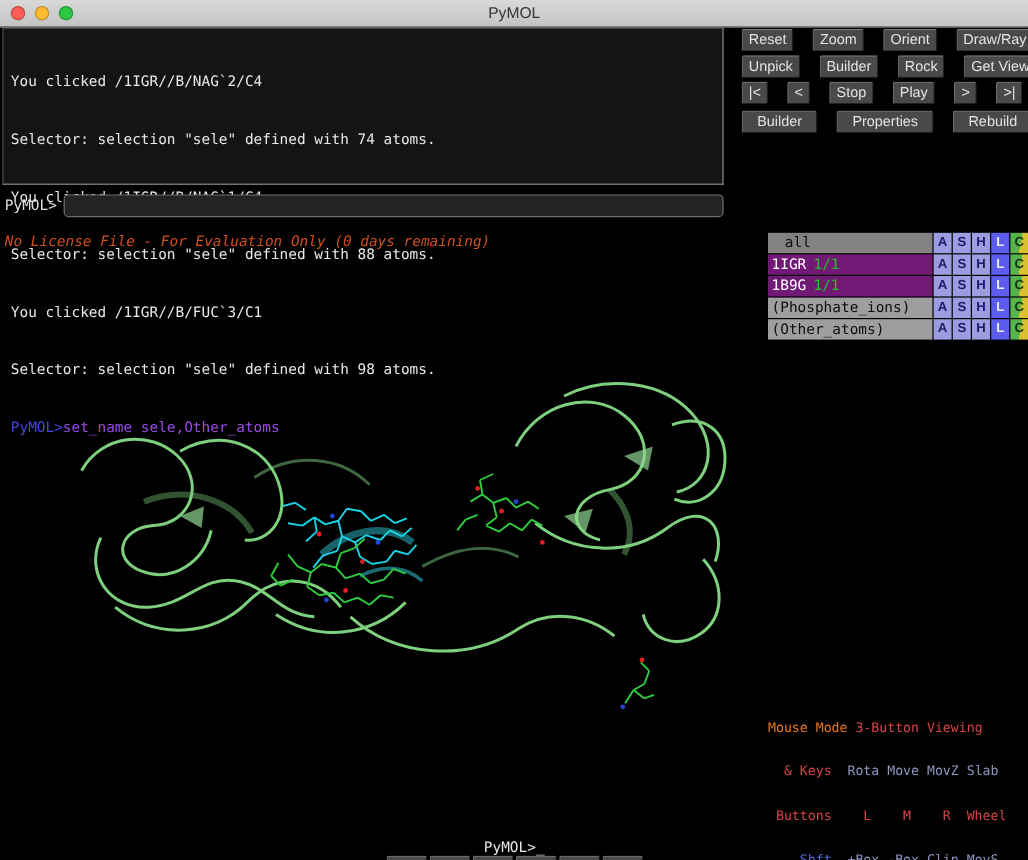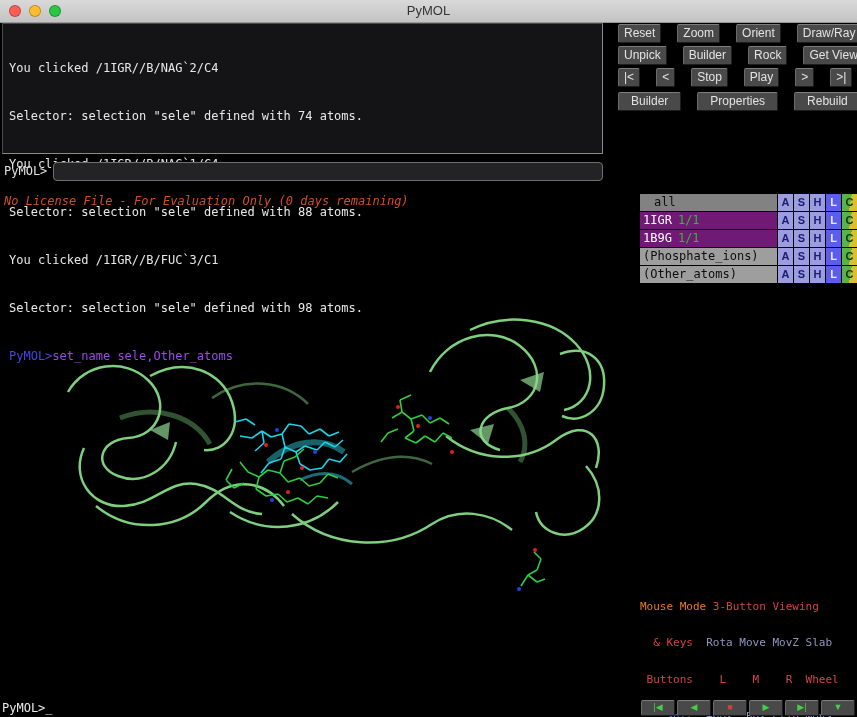--- a/index.html
+++ b/index.html
@@ -51,21 +51,21 @@
   .obtn.ba,.obtn.bs,.obtn.bh{background:#9c9ce0;color:#1c1c6e;}
   .obtn.bl{background:#5c5cee;color:#eaeaff;}
   .obtn.bc{background:linear-gradient(100deg,#55b44a 55%,#d8c030 55%);color:#123312;}
   
   .mouse-panel{position:absolute;left:640px;top:576px;width:217px;z-index:2;
                font-family:"DejaVu Sans Mono",monospace;font-size:11px;line-height:12.3px;white-space:pre;}
   .c-orange{color:#e8791e;} .c-red{color:#d24545;} .c-blue{color:#5468d4;}
   .c-act{color:#8f97bd;}
   
   .bottom-bar{position:absolute;left:0;top:699px;width:857px;height:18px;display:flex;
-              justify-content:space-between;align-items:center;padding:0 2px;box-sizing:border-box;z-index:2;}
+              justify-content:space-between;align-items:center;padding:0 2px;box-sizing:border-box;z-index:2;flex-direction:column;}
   .bottom-prompt{font-family:"DejaVu Sans Mono",monospace;font-size:12px;color:#e8e8e8;}
   .movie{display:flex;gap:2px;}
   .movie-btn{width:32px;height:14px;background:#494949;text-align:center;line-height:13px;
              font-size:9px;color:#44d044;border-radius:2px;
              border-top:1px solid #7d7d7d;border-left:1px solid #6b6b6b;
              border-right:1px solid #1d1d1d;border-bottom:1px solid #1d1d1d;}
   .movie-btn.stop{color:#cc4040;}
   
   .viewport{position:absolute;left:0;top:23px;width:857px;height:694px;z-index:1;}
 </style>

